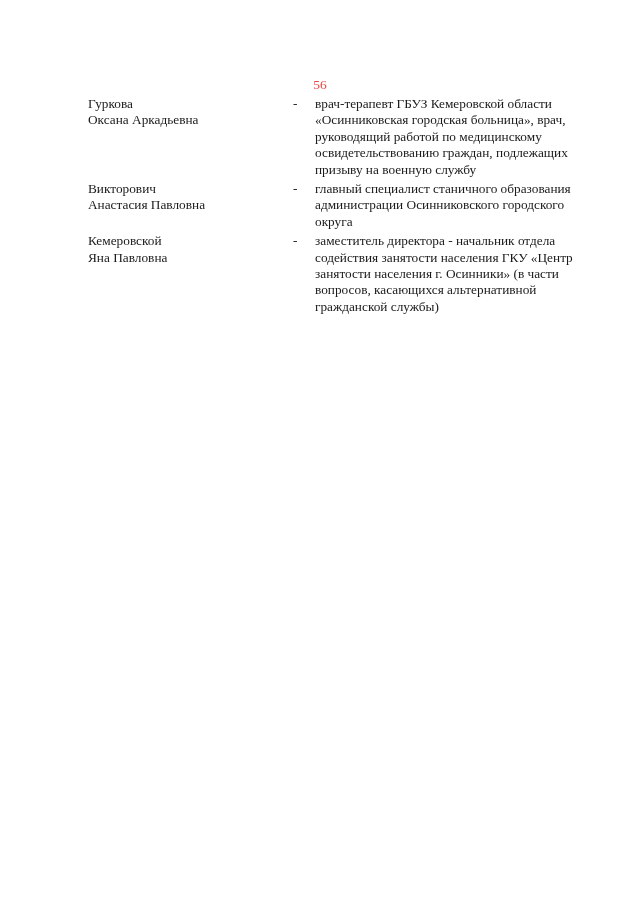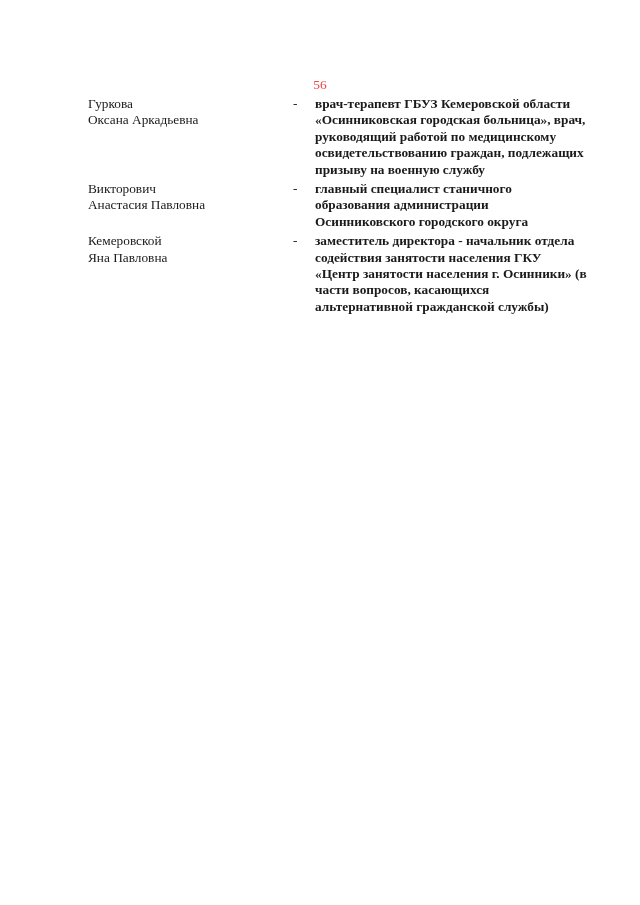--- a/index.html
+++ b/index.html
@@ -62,21 +62,20 @@
   }
   tr.entry-row td {
     padding-bottom: 3px;
   }
   .name-line {
     display: block;
     white-space: nowrap;
   }
   .desc-text {
     display: block;
-    font-weight: bold;
   }
 </style>
 </head>
 <body>
 
 <div class="page">
 
   <div class="page-number">56</div>
 
   <div class="content">

